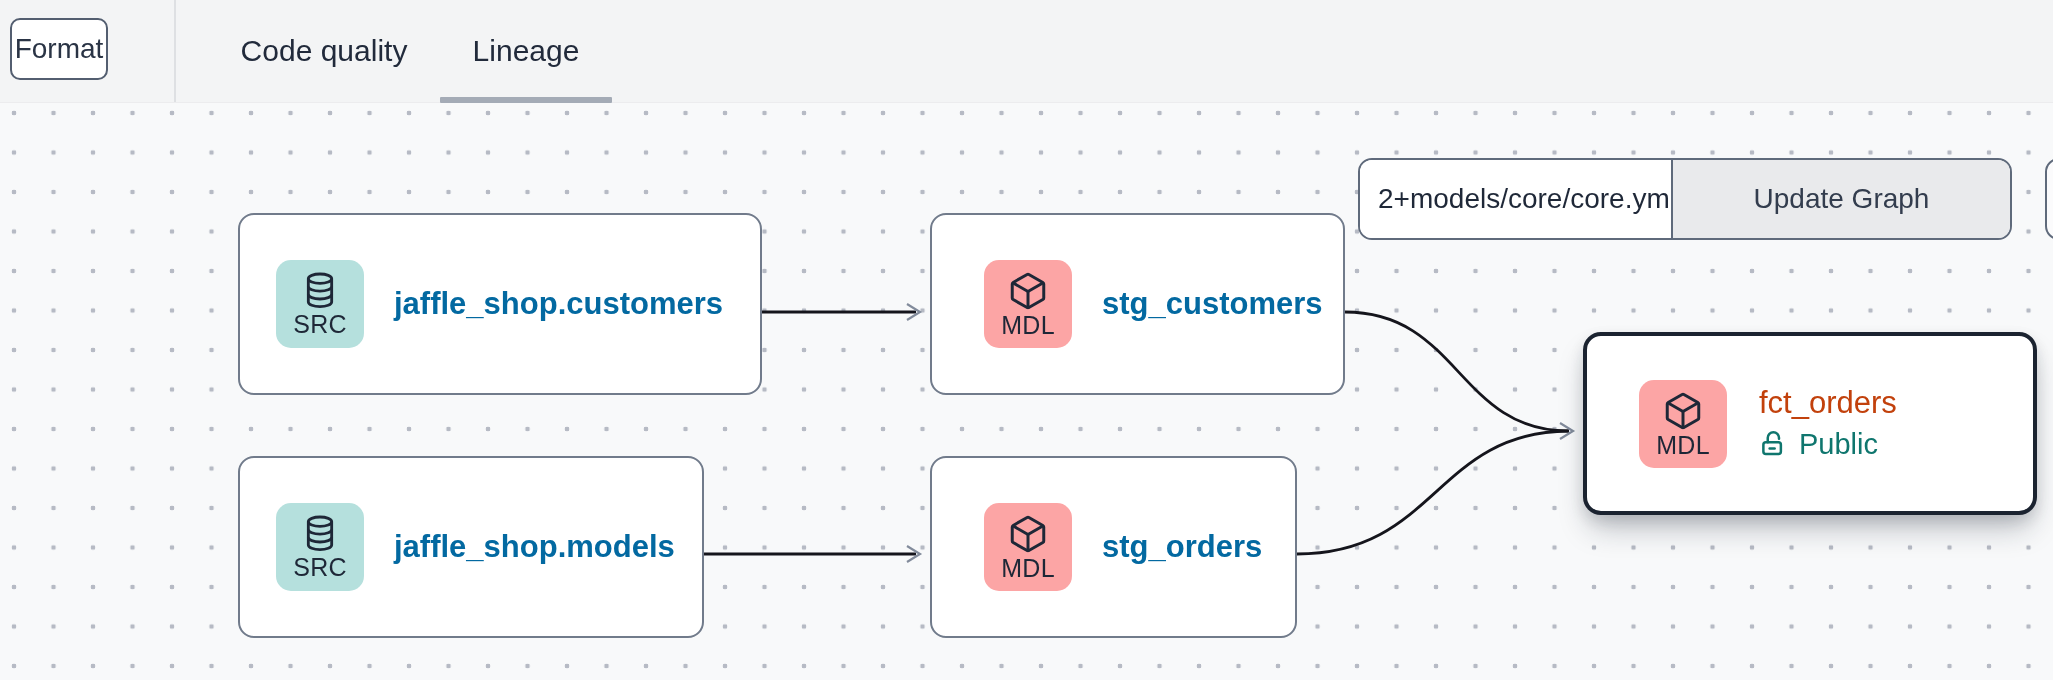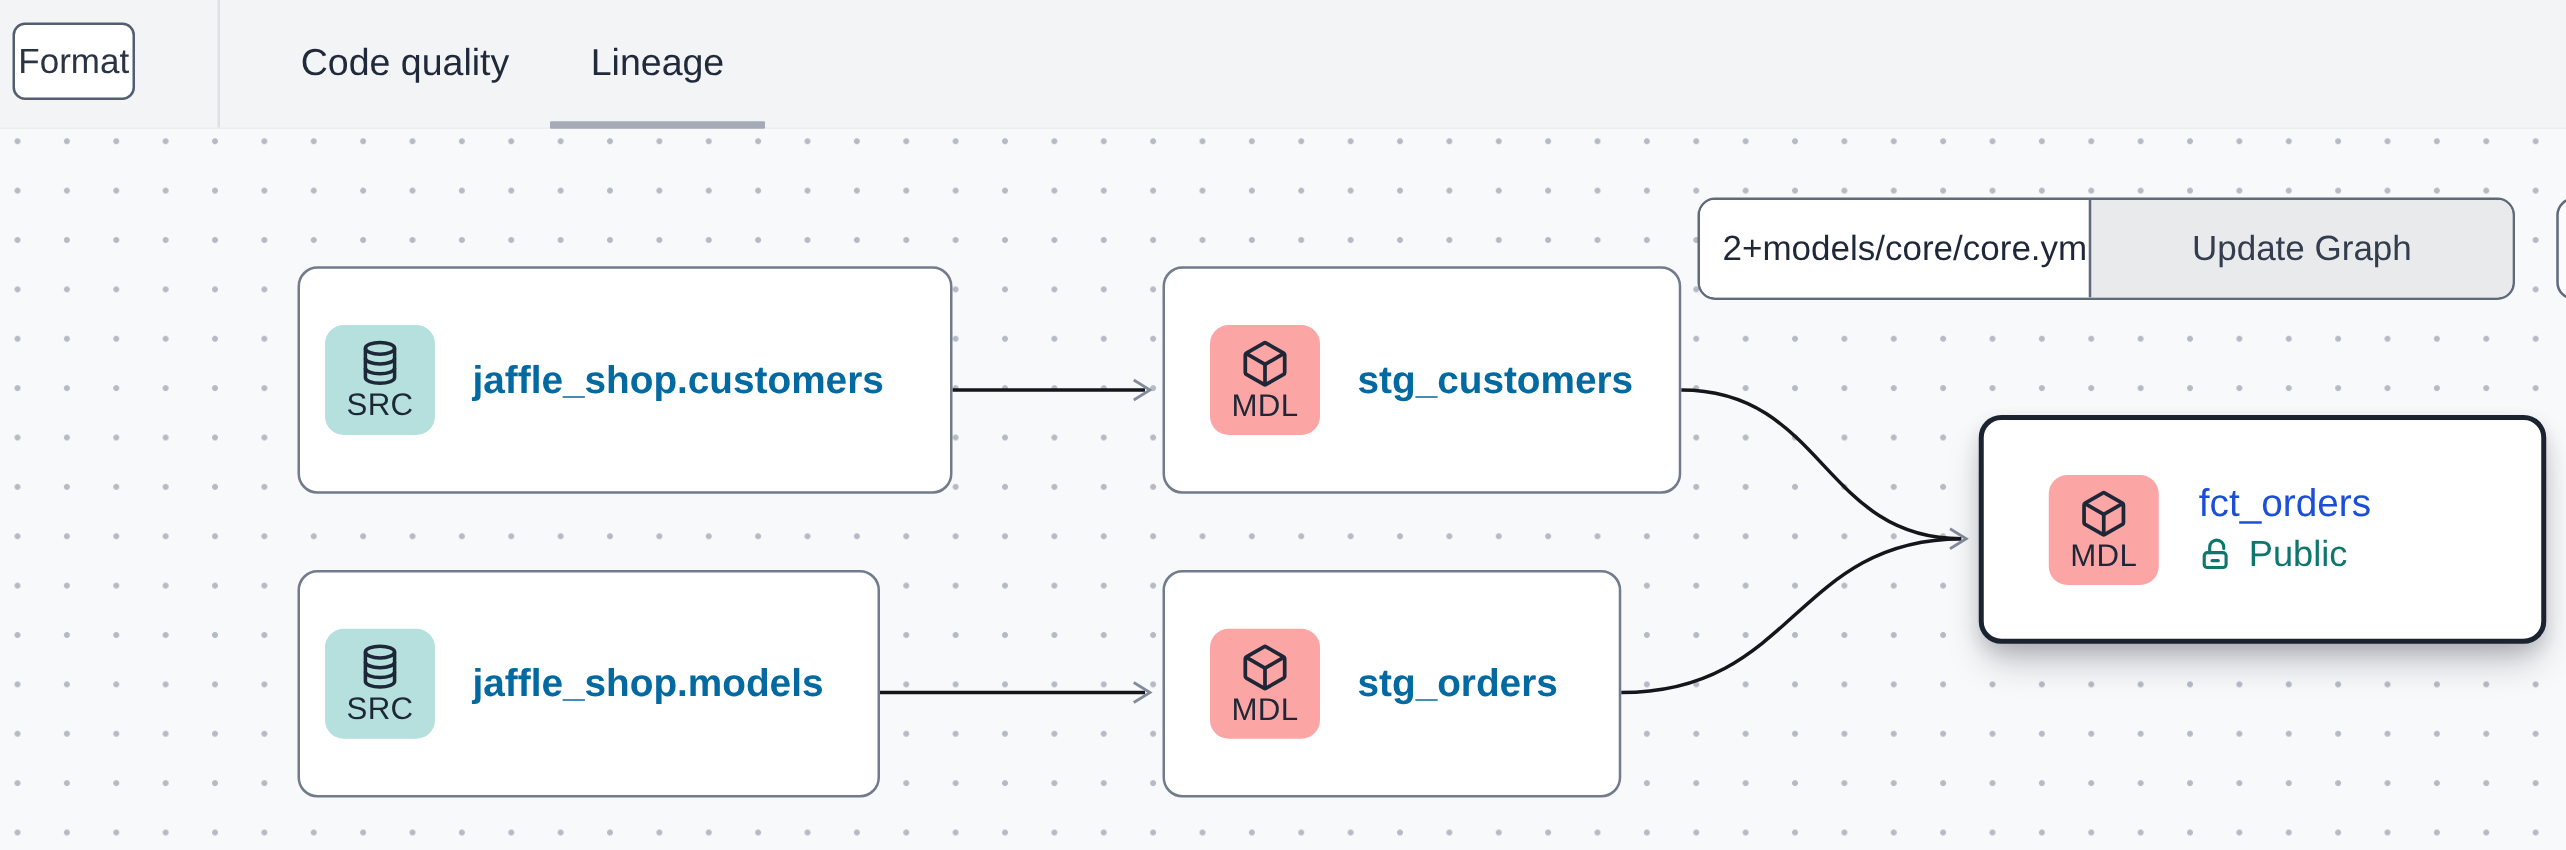--- a/index.html
+++ b/index.html
@@ -31,40 +31,40 @@
             background-position:-5.75px -9.75px; }
 
   .edges-svg { position:absolute; left:0; top:0; width:2053px; height:680px;
                z-index:1; pointer-events:none; }
   .edge { stroke:#15151c; stroke-width:2.8; fill:none; }
   .edge-arrow { stroke:#828b9b; stroke-width:2.2; fill:none; }
 
   
   .node { position:absolute; height:182px; background:#ffffff;
           border:2px solid #717b8b; border-radius:16px; z-index:2;
-          display:flex; align-items:center; padding-left:20px; gap:30px; cursor:pointer; }
+          display:flex; align-items:center; padding-left:36px; gap:30px; cursor:pointer; }
   .node-icon { width:88px; height:88px; border-radius:15px; flex:0 0 auto;
                display:flex; flex-direction:column; align-items:center; justify-content:center;
                color:#1e2737; }
   .node-icon svg { display:block; }
   .node-icon .type-label { font-size:25px; font-weight:500; letter-spacing:.3px; line-height:1; margin-top:1px; }
   .icon-src { background:#b5e0dd; }
   .icon-mdl { background:#fca5a5;margin-left:16px; }
   .node-label { font-size:31px; color:#0369a1; white-space:nowrap;font-weight:bold; }
 
   .node-customers { left:238px; top:213px; width:524px; }
   .node-stg-customers { left:930px; top:213px; width:415px; }
   .node-orders { left:238px; top:456px; width:466px; }
   .node-stg-orders { left:930px; top:456px; width:367px; }
   .node-fct-orders { left:1583px; top:332px; width:454px; height:183px;
                      border:4px solid #1b2330; border-radius:18px; padding-left:36px; gap:32px;
                      box-shadow:0 18px 30px -6px rgba(22,30,45,0.28), 0 6px 14px rgba(22,30,45,0.12);
                      z-index:3; }
   .node-text-col { display:flex; flex-direction:column; gap:7px; }
-  .node-title { font-size:31px; color:#1d4ed8; line-height:1.1; white-space:nowrap; }
+  .node-title { font-size:31px; color:#c2410c; line-height:1.1; white-space:nowrap; }
   .access-row { display:flex; align-items:center; gap:10px; font-size:29px; color:#0f766e; }
   .access-row svg { display:block; }
 
   
   .selector-group { position:absolute; left:1358px; top:158px; height:82px; width:654px;
                     display:flex; border:2px solid #5f6a7b; border-radius:14px;
                     overflow:hidden; background:#ffffff; z-index:4; }
   .selector-input { width:311px; height:100%; display:flex; align-items:center;
                     padding-left:18px; font-size:28px; color:#1f2838; background:#ffffff;
                     white-space:nowrap; }

